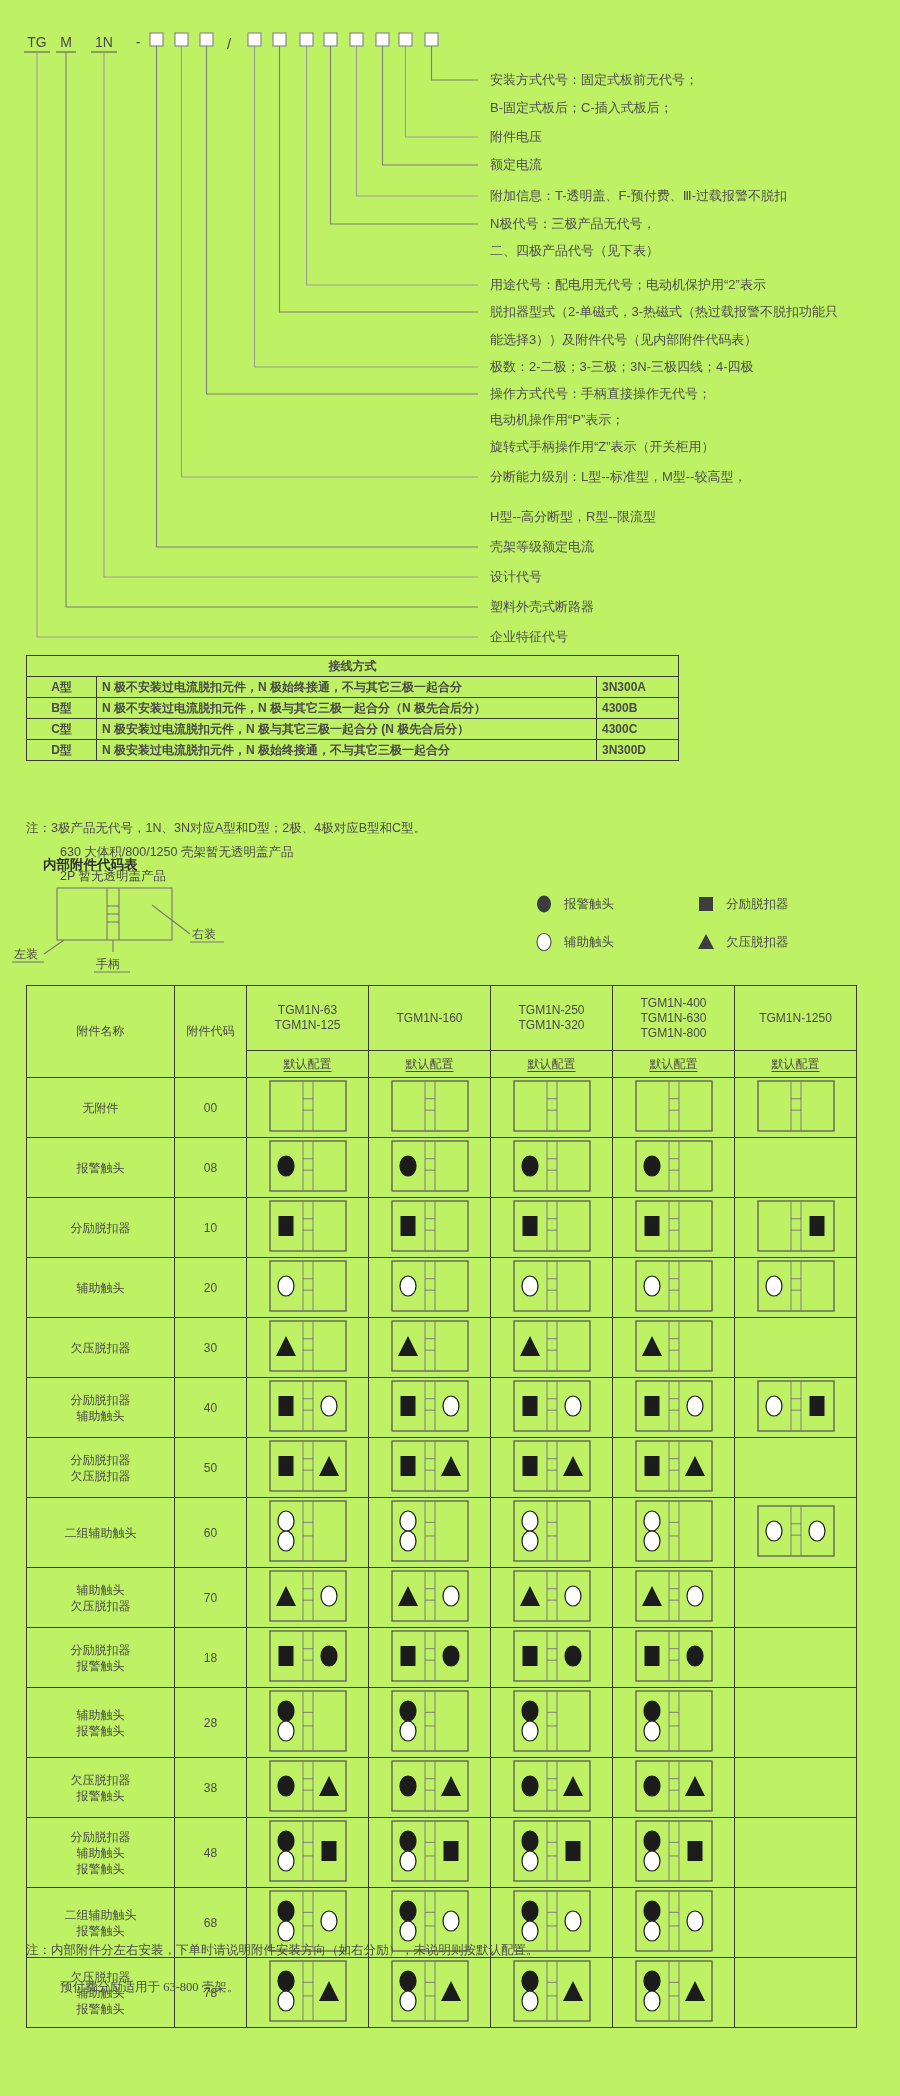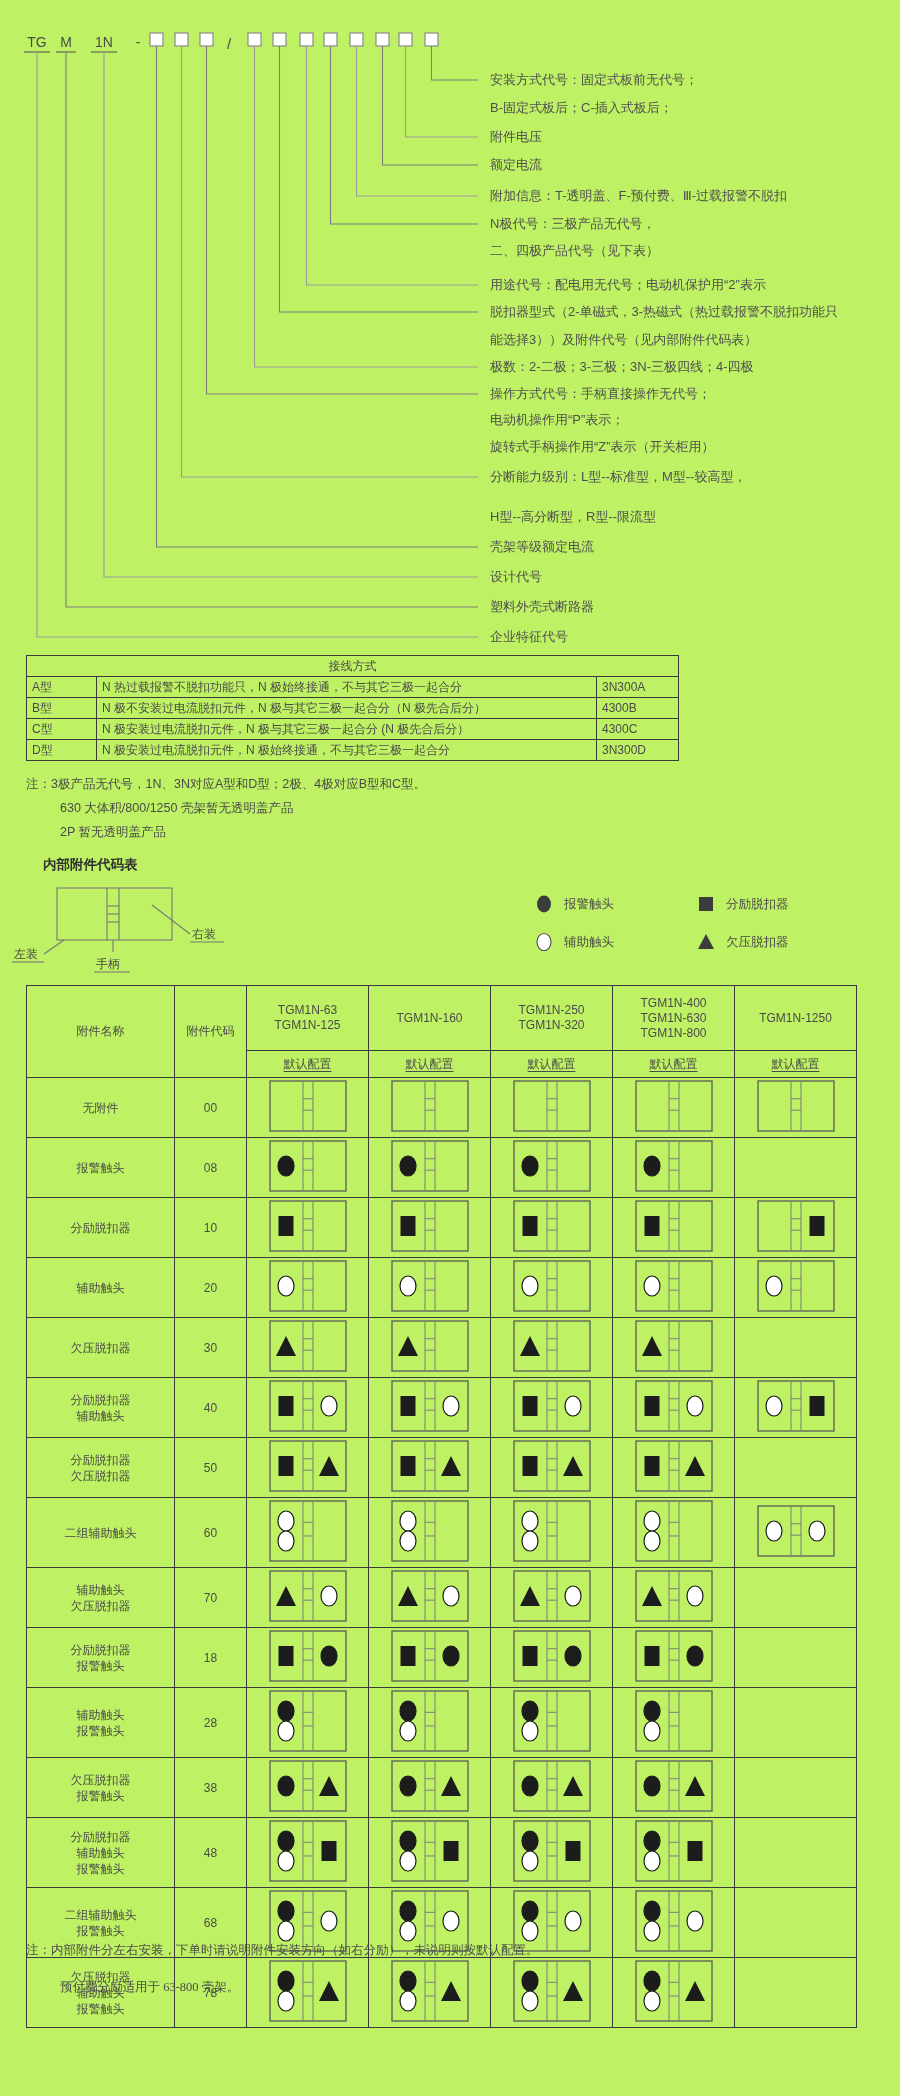--- a/index.html
+++ b/index.html
@@ -10,29 +10,29 @@
   .code-char{font-size:14px;fill:#4a4a4a;}
   .code-slash{font-size:15px;fill:#4a4a4a;}
   .code-box{fill:#fff;stroke:#8a8a8a;stroke-width:1.2;}
   .uline{stroke:#5a5a5a;stroke-width:1.1;}
   .conn{fill:none;stroke:#9b9b9b;stroke-width:1.1;}
   .conn.dark{stroke:#7d7d7d;}
   .code-label{font-size:13px;fill:#4f4f4f;}
   
   table{border-collapse:collapse;}
   #wiring-table{position:absolute;left:26px;top:655px;width:652px;table-layout:fixed;}
-  #wiring-table th,#wiring-table td{border:1px solid #3a3a3a;font-size:12px;font-weight:normal;
+  #wiring-table th,#wiring-table td{border:1px solid #3a3a3a;font-size:12px;font-weight:bold;
       color:#4a4a4a;padding:1px 5px;height:18px;}
   #wiring-table th{text-align:center;}
-  .wt-type{text-align:left;}
+  .wt-type{text-align:center;}
   .wt-desc{text-align:left;}
   .wt-code{text-align:left;}
   
   .note-block{position:absolute;left:26px;font-size:12.5px;color:#4a4a4a;}
-  #wiring-notes{top:776px;}
+  #wiring-notes{top:820px;}
   #wiring-notes .note-line{margin-bottom:7px;}
   #bottom-notes{top:1942px;font-family:Liberation Serif, serif;}
   #bottom-notes .note-line{margin-bottom:20px;}
   .note-line.indent{padding-left:34px;}
   
   #acc-title{position:absolute;left:43px;top:856px;font-size:13.5px;font-weight:bold;color:#303030;}
   #handle-svg{position:absolute;left:12px;top:880px;}
   .hd-line{stroke:#777;stroke-width:1.1;fill:none;}
   .hd-text{font-size:12px;fill:#4a4a4a;}
   #legend{position:absolute;left:535px;top:893px;display:grid;grid-template-columns:162px auto;
@@ -116,21 +116,21 @@
         <col style="width:82px">
       </colgroup>
     <thead>
       <tr>
         <th colspan="3">接线方式</th>
       </tr>
     </thead>
     <tbody id="wiring-body">
         <tr>
           <td class="wt-type">A型</td>
-          <td class="wt-desc">N 热过载报警不脱扣功能只，N 极始终接通，不与其它三极一起合分</td>
+          <td class="wt-desc">N 极不安装过电流脱扣元件，N 极始终接通，不与其它三极一起合分</td>
           <td class="wt-code">3N300A</td>
         </tr>
         <tr>
           <td class="wt-type">B型</td>
           <td class="wt-desc">N 极不安装过电流脱扣元件，N 极与其它三极一起合分（N 极先合后分）</td>
           <td class="wt-code">4300B</td>
         </tr>
         <tr>
           <td class="wt-type">C型</td>
           <td class="wt-desc">N 极安装过电流脱扣元件，N 极与其它三极一起合分 (N 极先合后分）</td>

